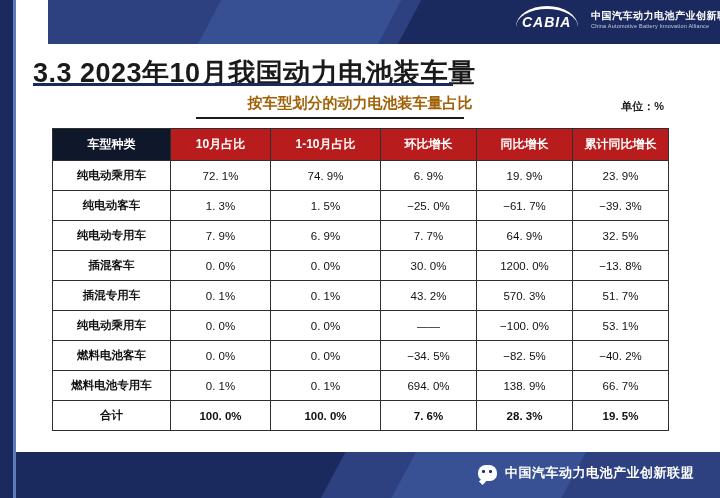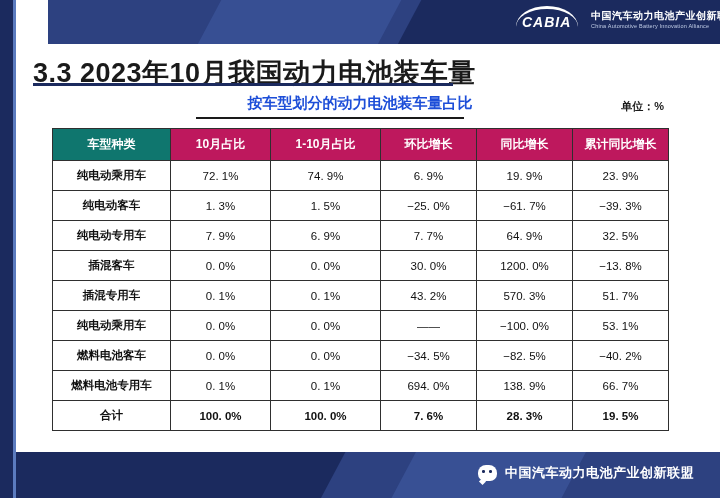--- a/index.html
+++ b/index.html
@@ -124,21 +124,21 @@
     background: #1b2a5e;
   }
   
   .subtitle {
     position: absolute;
     left: 0; top: 94px;
     width: 720px;
     text-align: center;
     font-size: 15px;
     font-weight: bold;
-    color: #1d4ed8;
+    color: #a16207;
   }
   .subtitle-underline {
     position: absolute;
     left: 196px; top: 117px;
     width: 268px;
     height: 2px;
     background: #1a1a1a;
   }
   .unit-label {
     position: absolute;
@@ -160,28 +160,28 @@
   }
   table.data th, table.data td {
     border: 1px solid #2f2f2f;
     text-align: center;
     font-size: 11.5px;
     height: 29px;
     padding: 0;
     color: #111111;
   }
   table.data thead th {
-    background: #be185d;
+    background: #b91c1c;
     color: #ffffff;
     font-weight: bold;
     font-size: 12px;
     height: 31px;
   }
   table.data thead th:first-child {
-    background: #0f766e;
+    background: #0f172a;
   }
   table.data td.rowhead {
     font-weight: bold;
     font-size: 11.5px;
     margin-left: 29px;
   }
   table.data tr.total td {
     font-weight: bold;
   }
   

